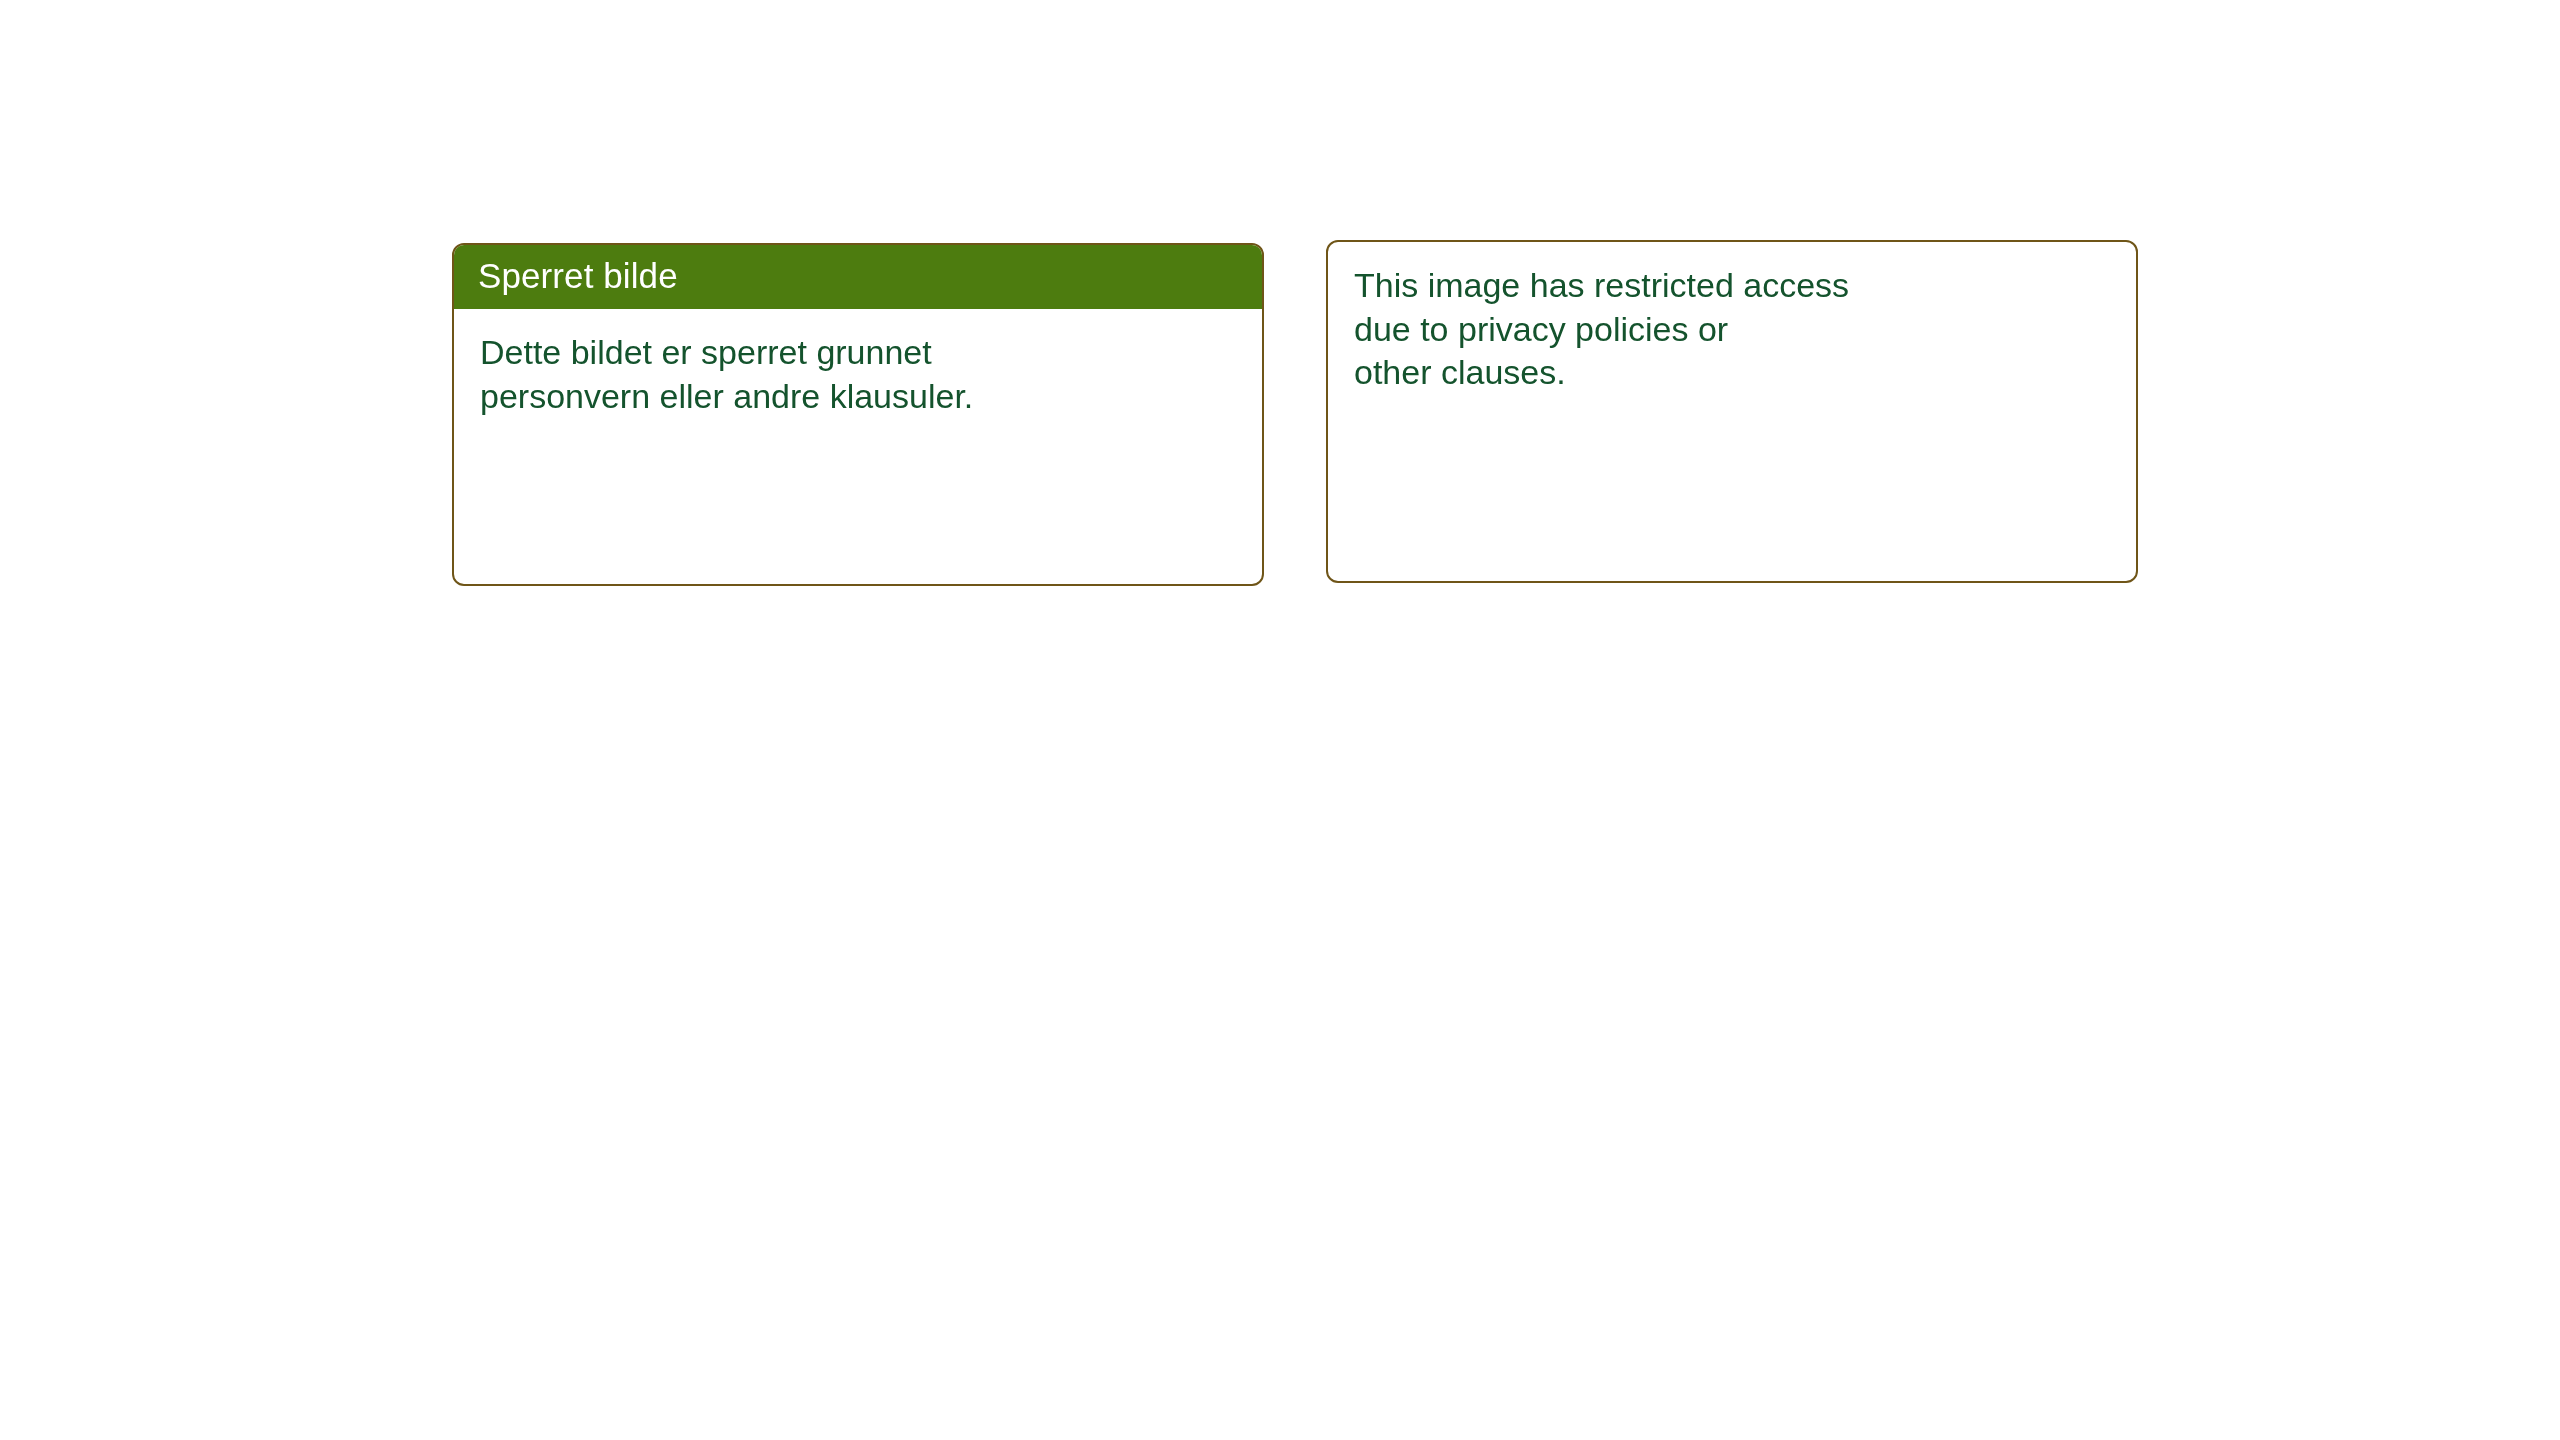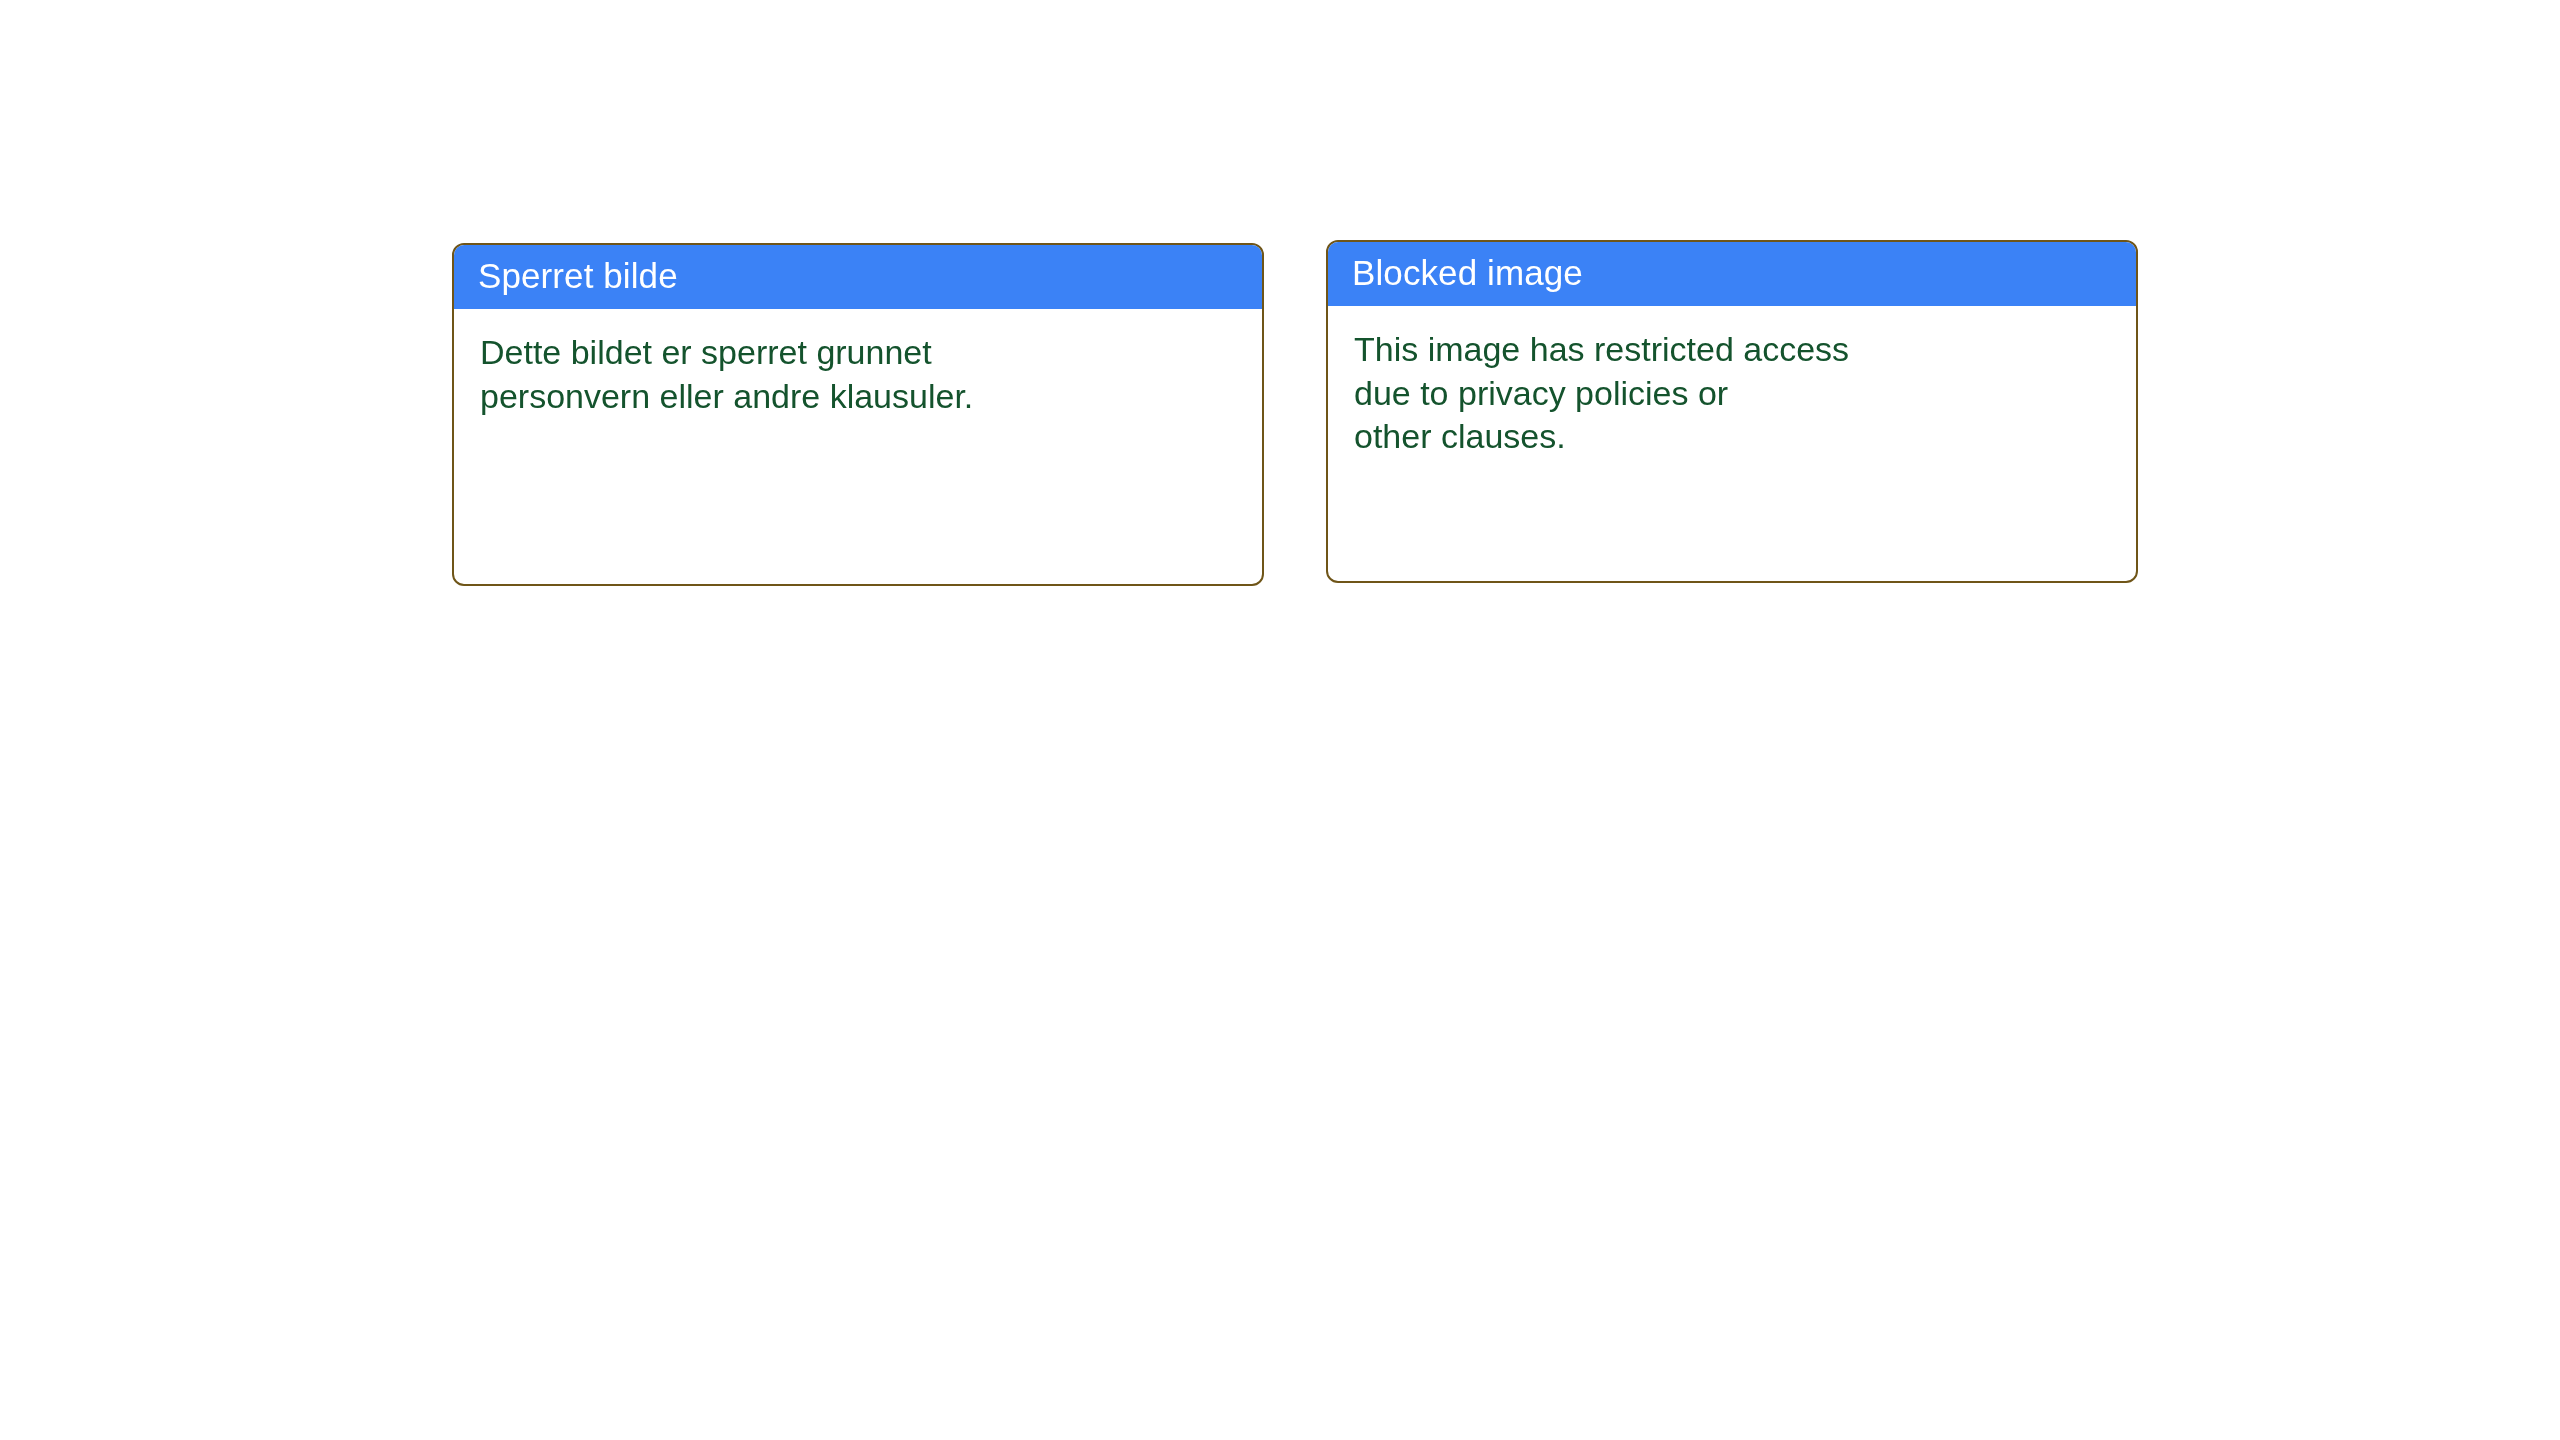--- a/index.html
+++ b/index.html
@@ -21,21 +21,21 @@
   }
   .notice-card {
     position: absolute;
     box-sizing: border-box;
     background: #ffffff;
     border: 2px solid #6f5518;
     border-radius: 12px;
     overflow: hidden;
   }
   .notice-header {
-    background: #3b82f6;
+    background: #4d7c0f;
     color: #ffffff;
     font-size: 35px;
     line-height: 1.0;
     padding: 13px 24px 16px 24px;
     letter-spacing: 0.1px;
     white-space: nowrap;
   }
   .notice-body {
     color: #14532d;
     font-size: 34px;
@@ -64,19 +64,18 @@
 
 <div class="stage">
 
   <div class="notice-card" id="card-no">
     <div class="notice-header">Sperret bilde</div>
     <div class="notice-body">Dette bildet er sperret grunnet
 personvern eller andre klausuler.</div>
   </div>
 
   <div class="notice-card" id="card-en">
-    <div class="notice-header">Blocked image</div>
     <div class="notice-body">This image has restricted access
 due to privacy policies or
 other clauses.</div>
   </div>
 
 </div>
 
 </body></html>

